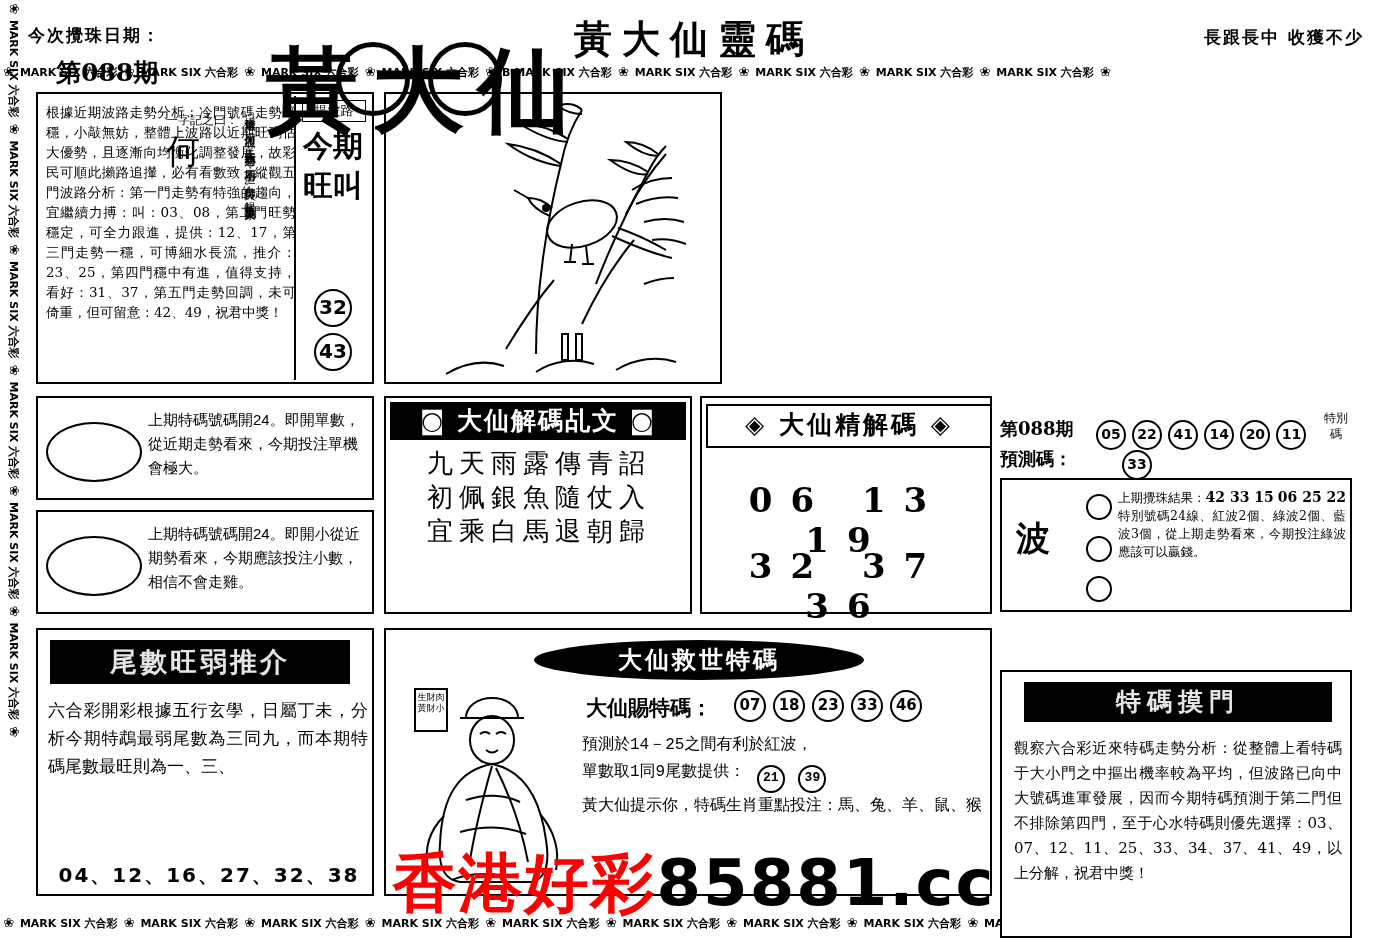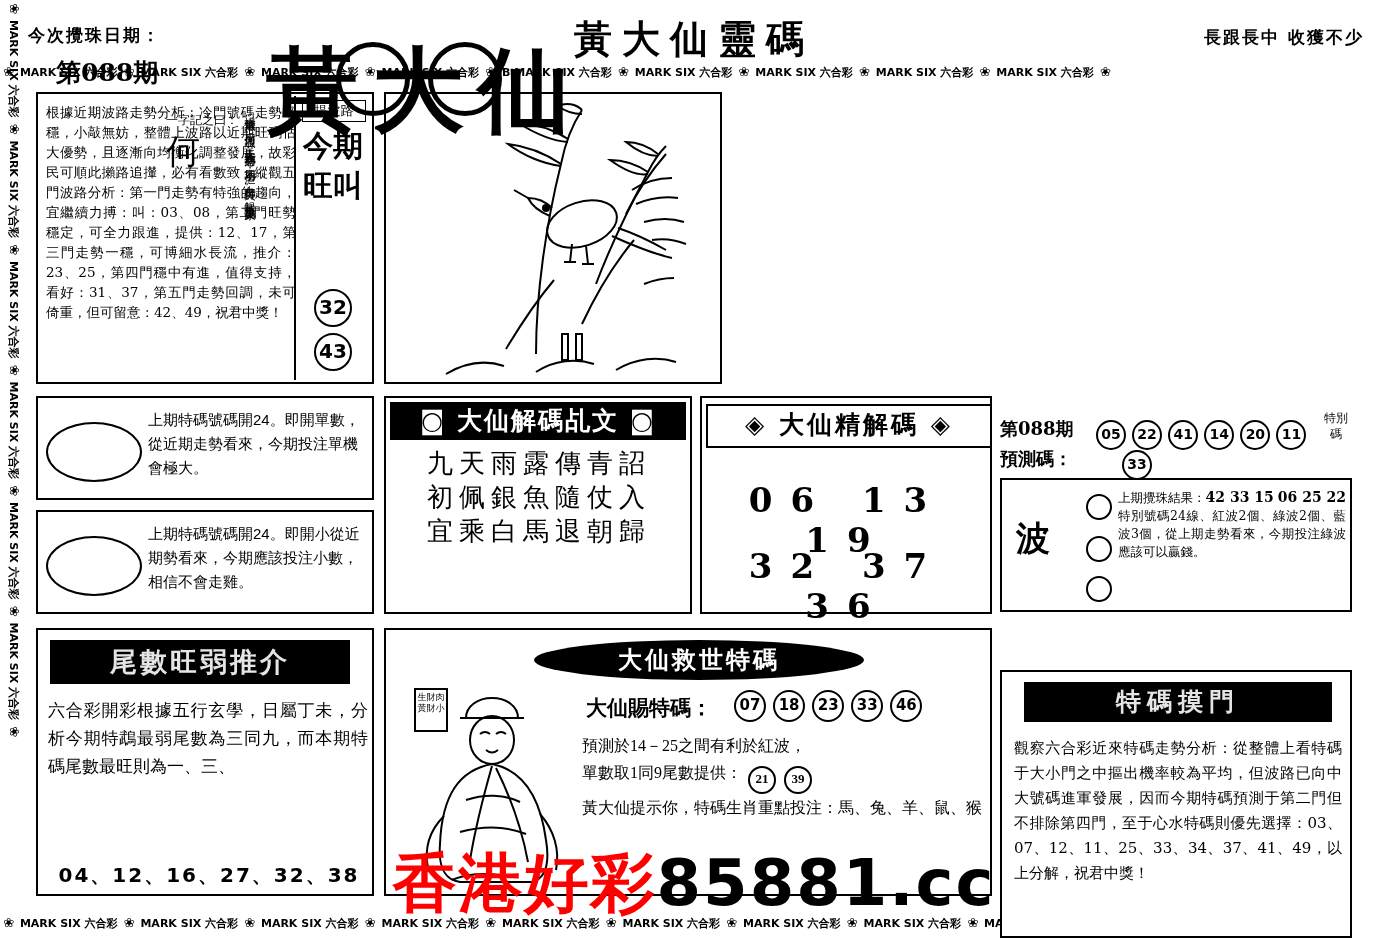--- a/index.html
+++ b/index.html
@@ -85,21 +85,21 @@
   .banner{position:absolute;background:#000;color:#e5e5e5;text-align:center;font-weight:bold;font-family:"DejaVu Serif","Liberation Serif",serif;}
   .ws-banner{left:12px;top:10px;width:300px;height:44px;font-size:27px;line-height:44px;letter-spacing:3px;}
   .ws-txt{position:absolute;left:10px;top:66px;width:320px;font-size:17px;line-height:28px;font-family:"DejaVu Serif","Liberation Serif",serif;text-align:justify;}
   .ws-nums{position:absolute;left:18px;top:232px;width:306px;text-align:center;font-size:20px;font-weight:bold;letter-spacing:2px;}
 
   .jiushi{left:384px;top:628px;width:608px;height:268px;}
   .js-oval{position:absolute;left:148px;top:10px;width:330px;height:40px;background:#000;border-radius:50%;color:#fff;text-align:center;line-height:40px;font-size:24px;font-weight:bold;letter-spacing:3px;font-family:"DejaVu Serif","Liberation Serif",serif;}
   .js-label{position:absolute;left:200px;top:64px;font-size:21px;font-weight:bold;font-family:"DejaVu Serif","Liberation Serif",serif;}
   .js-balls{position:absolute;left:348px;top:60px;}
   .js-balls .ball{width:28px;height:28px;line-height:27px;font-size:15px;margin-right:2px;}
-  .js-txt{position:absolute;left:196px;top:102px;width:400px;font-size:16px;line-height:27px;font-family:Liberation Serif, serif;}
+  .js-txt{position:absolute;left:196px;top:102px;width:400px;font-size:16px;line-height:27px;font-family:Liberation Mono, monospace;}
   .js-inline{display:inline-block;width:24px;height:24px;border:2px solid #000;border-radius:50%;text-align:center;line-height:22px;font-size:13px;font-weight:bold;vertical-align:-5px;margin:0 2px;}
   .monk{position:absolute;left:14px;top:54px;width:176px;height:206px;}
   .seal{position:absolute;left:28px;top:58px;width:34px;height:44px;border:2px solid #000;font-size:9px;line-height:11px;text-align:center;padding-top:2px;box-sizing:border-box;}
 
   .tema{left:1000px;top:628px;width:352px;height:268px;margin-top:42px;}
   .tm-banner{left:22px;top:10px;width:308px;height:40px;font-size:25px;line-height:40px;letter-spacing:6px;}
   .tm-txt{position:absolute;left:12px;top:64px;width:328px;font-size:15px;line-height:25px;font-family:"DejaVu Serif","Liberation Serif",serif;text-align:justify;}
 
   
   .wm{position:absolute;left:0;top:840px;width:1388px;text-align:center;font-size:64px;font-weight:bold;color:#ff0000;letter-spacing:2px;font-family:"DejaVu Sans","Liberation Sans",sans-serif;z-index:50;pointer-events:none;}

